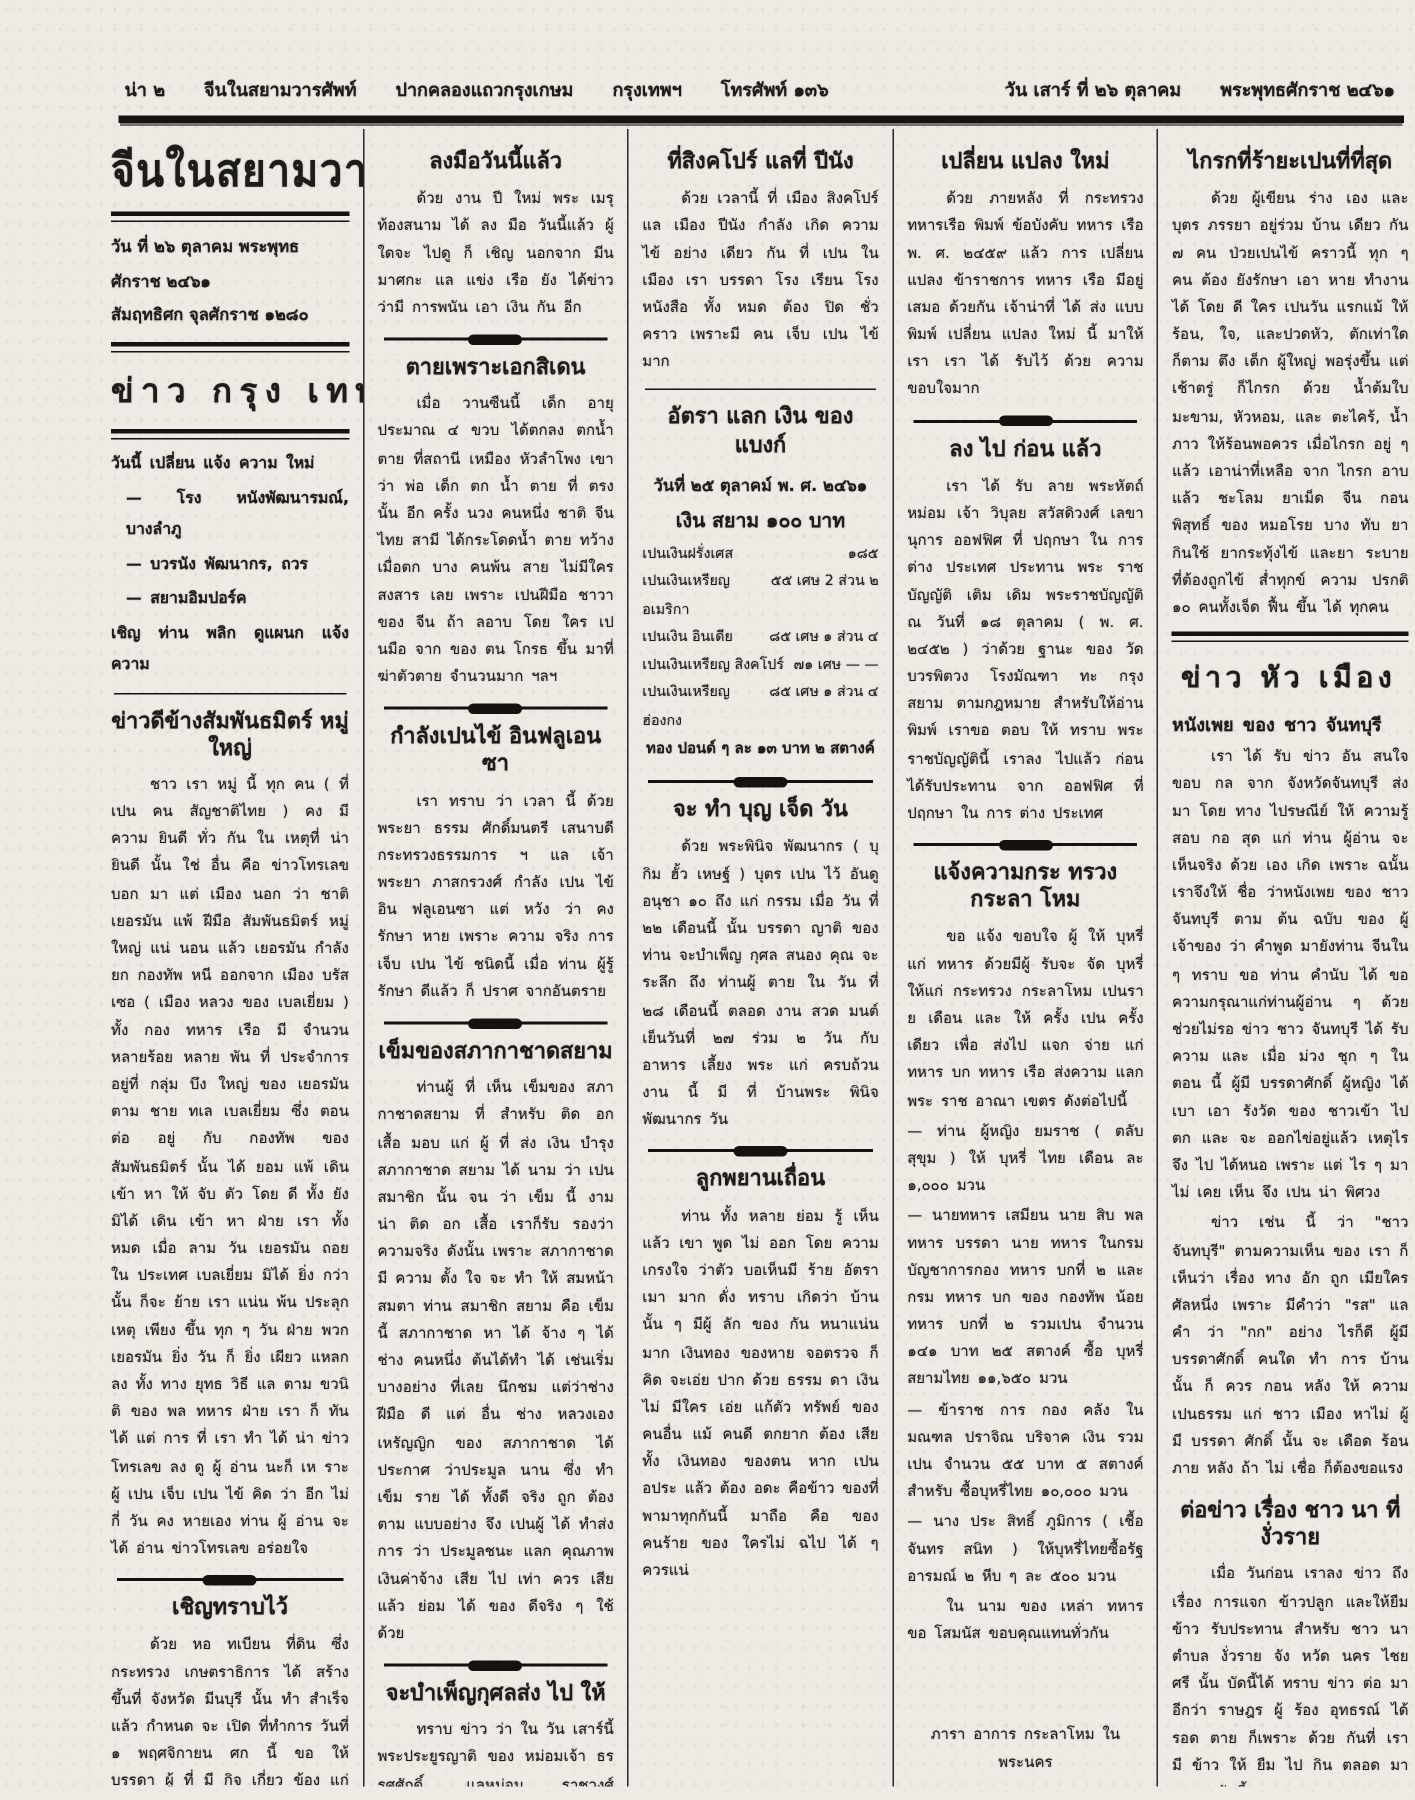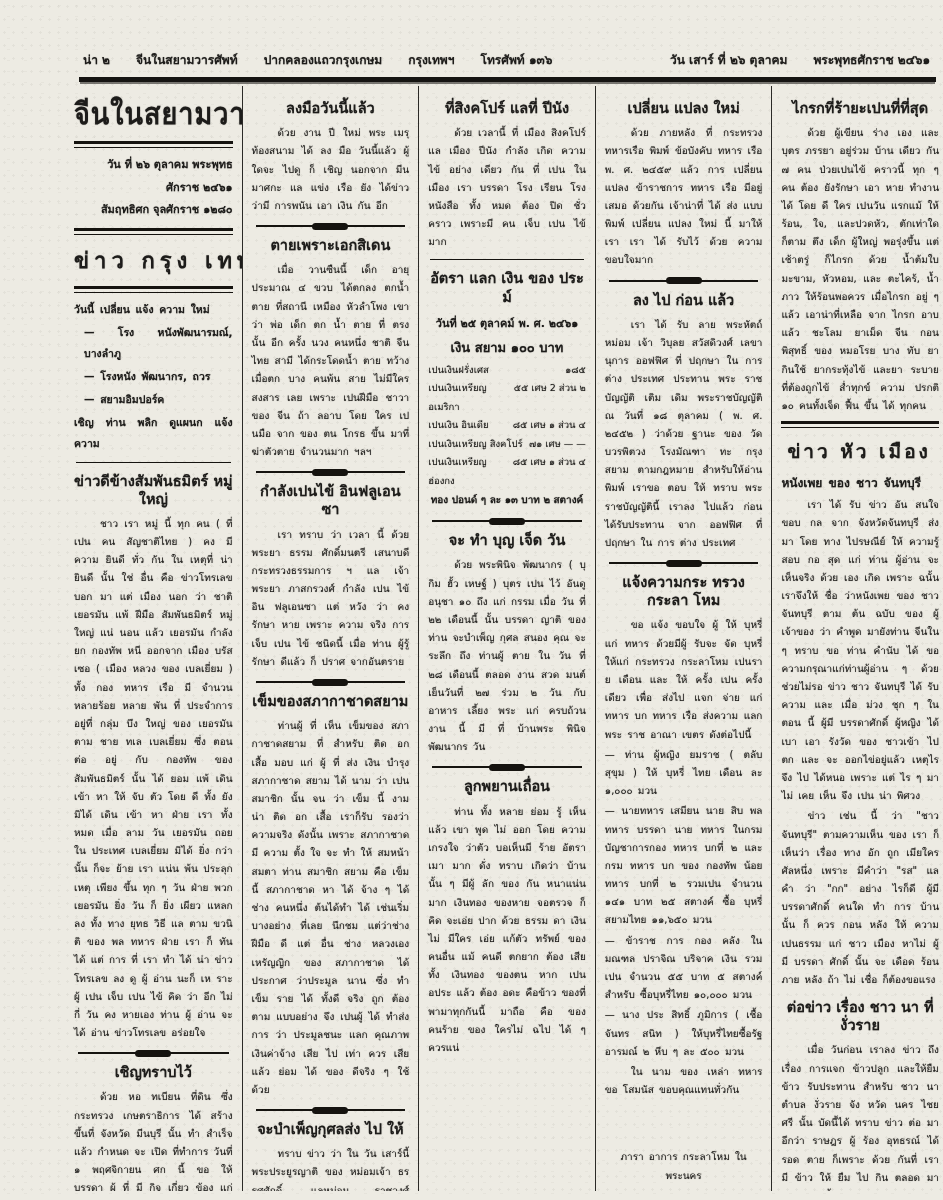--- a/index.html
+++ b/index.html
@@ -38,21 +38,21 @@
     width:36px;height:7px;background:#15130f;border-radius:4px;
   }
   .rule2{border-top:3px solid #15130f;border-bottom:1.5px solid #15130f;height:3px;margin:6px 0;}
   .rule1{border-top:1.5px solid #15130f;margin:8px 2px;}
   
   .masthead{
     font-family:"DejaVu Serif", serif;font-weight:bold;
     font-size:27px;text-align:center;letter-spacing:1px;
     transform:scaleY(1.12);margin:2px 0 4px 0;white-space:nowrap;
   }
-  .dateline{font-size:11px;font-weight:bold;text-align:right;line-height:2.05;}
+  .dateline{font-size:11px;font-weight:bold;text-align:left;line-height:2.05;}
   .section-head{
     font-size:22px;font-weight:bold;text-align:center;letter-spacing:5px;
     margin:8px 0;white-space:nowrap;
   }
   .section-head.sm{font-size:19px;letter-spacing:3px;text-align:left;padding-left:6px;}
   .notice-line{font-size:10.5px;font-weight:bold;line-height:2.0;text-indent:0;}
   .notice-item{font-size:10.5px;line-height:2.0;padding-left:10px;text-indent:0;font-weight:bold;}
   
   .ex-date{font-size:11px;text-align:center;font-weight:bold;line-height:2;}
   .ex-base{font-size:13px;text-align:center;font-weight:bold;line-height:2;}
@@ -84,21 +84,21 @@
     <div class="col">
       <div class="masthead">จีนในสยามวารศัพท์</div>
       <div class="rule2"></div>
       <div class="dateline">วัน ที่ ๒๖ ตุลาคม พระพุทธ ศักราช ๒๔๖๑</div>
       <div class="dateline">สัมฤทธิศก จุลศักราช ๑๒๘๐</div>
       <div class="rule2"></div>
       <div class="section-head">ข่าว กรุง เทพ ฯ</div>
       <div class="rule2"></div>
       <p class="notice-line">วันนี้ เปลี่ยน แจ้ง ความ ใหม่</p>
       <p class="notice-item">—  โรง หนังพัฒนารมณ์, บางลำภู</p>
-      <p class="notice-item">—  โรงหนัง พัฒนากร, ถวร</p>
+      <p class="notice-item">—  บวรนัง พัฒนากร, ถวร</p>
       <p class="notice-item">—  สยามอิมปอร์ค</p>
       <p class="notice-line">เชิญ ท่าน พลิก ดูแผนก แจ้ง ความ</p>
       <div class="rule1"></div>
       <div class="hl">ข่าวดีข้างสัมพันธมิตร์ หมู่ ใหญ่</div>
       <p>ชาว เรา หมู่ นี้ ทุก คน ( ที่ เปน คน สัญชาติไทย ) คง มี ความ ยินดี ทั่ว กัน ใน เหตุที่ น่า ยินดี นั้น ใช่ อื่น คือ ข่าวโทรเลข บอก มา แต่ เมือง นอก ว่า ชาติ เยอรมัน แพ้ ฝีมือ สัมพันธมิตร์ หมู่ ใหญ่ แน่ นอน แล้ว เยอรมัน กำลังยก กองทัพ หนี ออกจาก เมือง บรัสเซอ ( เมือง หลวง ของ เบลเยี่ยม ) ทั้ง กอง ทหาร เรือ มี จำนวน หลายร้อย หลาย พัน ที่ ประจำการ อยู่ที่ กลุ่ม บึง ใหญ่ ของ เยอรมัน ตาม ชาย ทเล เบลเยี่ยม ซึ่ง ตอน ต่อ อยู่ กับ กองทัพ ของ สัมพันธมิตร์ นั้น ได้ ยอม แพ้ เดิน เข้า หา ให้ จับ ตัว โดย ดี ทั้ง ยัง มิได้ เดิน เข้า หา ฝ่าย เรา ทั้ง หมด เมื่อ ลาม วัน เยอรมัน ถอย ใน ประเทศ เบลเยี่ยม มิได้ ยิ่ง กว่า นั้น ก็จะ ย้าย เรา แน่น พ้น ประลุก เหตุ เพียง ขึ้น ทุก ๆ วัน ฝ่าย พวก เยอรมัน ยิ่ง วัน ก็ ยิ่ง เผียว แหลก ลง ทั้ง ทาง ยุทธ วิธี แล ตาม ขวนิติ ของ พล ทหาร ฝ่าย เรา ก็ ทัน ได้ แต่ การ ที่ เรา ทำ ได้ น่า ข่าวโทรเลข ลง ดู ผู้ อ่าน นะก็ เห ราะ ผู้ เปน เจ็บ เปน ไข้ คิด ว่า อีก ไม่ กี่ วัน คง หายเอง ท่าน ผู้ อ่าน จะ ได้ อ่าน ข่าวโทรเลข อร่อยใจ</p>
       <div class="divider"></div>
       <div class="hl">เชิญทราบไว้</div>
       <p>ด้วย หอ ทเบียน ที่ดิน ซึ่ง กระทรวง เกษตราธิการ ได้ สร้าง ขึ้นที่ จังหวัด มีนบุรี นั้น ทำ สำเร็จ แล้ว กำหนด จะ เปิด ที่ทำการ วันที่ ๑ พฤศจิกายน ศก นี้ ขอ ให้ บรรดา ผู้ ที่ มี กิจ เกี่ยว ข้อง แก่ หอ ทเบียน จังหวัด มีนบุรี ทราบ ทั่วกัน ได้</p>
 
     </div>
@@ -118,21 +118,21 @@
       <div class="divider"></div>
       <div class="hl">จะบำเพ็ญกุศลส่ง ไป ให้</div>
       <p>ทราบ ข่าว ว่า ใน วัน เสาร์นี้ พระประยูรญาติ ของ หม่อมเจ้า ธรรศศักดิ์, แลหม่อม ราชวงศ์ ประพฤติ จะ บำเพ็ญกุศล ที่ วัด บวรนิเวศ ได้ อาศัย ส่งกุศล ไปให้ แต่หม่อมเจ้า ธรรศศักดิ์, แล หม่อม ราชวงศ์ประพฤติ ซึ่งรับ ความ อันตราย จาก ตัวเรือ นั้น ถูก ตอมิโด จม ใน ทเล ประเทศ ยุโรป คราวนั้น</p>
 
     </div>
 
     <div class="col">
       <div class="hl">ที่สิงคโปร์ แลที่ ปีนัง</div>
       <p>ด้วย เวลานี้ ที่ เมือง สิงคโปร์ แล เมือง ปีนัง กำลัง เกิด ความ ไข้ อย่าง เดียว กัน ที่ เปน ใน เมือง เรา บรรดา โรง เรียน โรง หนังสือ ทั้ง หมด ต้อง ปิด ชั่ว คราว เพราะมี คน เจ็บ เปน ไข้มาก</p>
       <div class="rule1"></div>
-      <div class="hl">อัตรา แลก เงิน ของ ประม์</div>
+      <div class="hl">อัตรา แลก เงิน ของ แบงก์</div>
       <div class="ex-date">วันที่ ๒๕ ตุลาคม์    พ. ศ. ๒๔๖๑</div>
       <div class="ex-base">เงิน สยาม ๑๐๐ บาท</div>
       <div class="ex-row">
         <span>เปนเงินฝรั่งเศส</span>
         <span class="v">๑๘๕</span>
       </div>
       <div class="ex-row">
         <span>เปนเงินเหรียญ อเมริกา</span>
         <span class="v">๕๕ เศษ 2 ส่วน ๒</span>
       </div>

